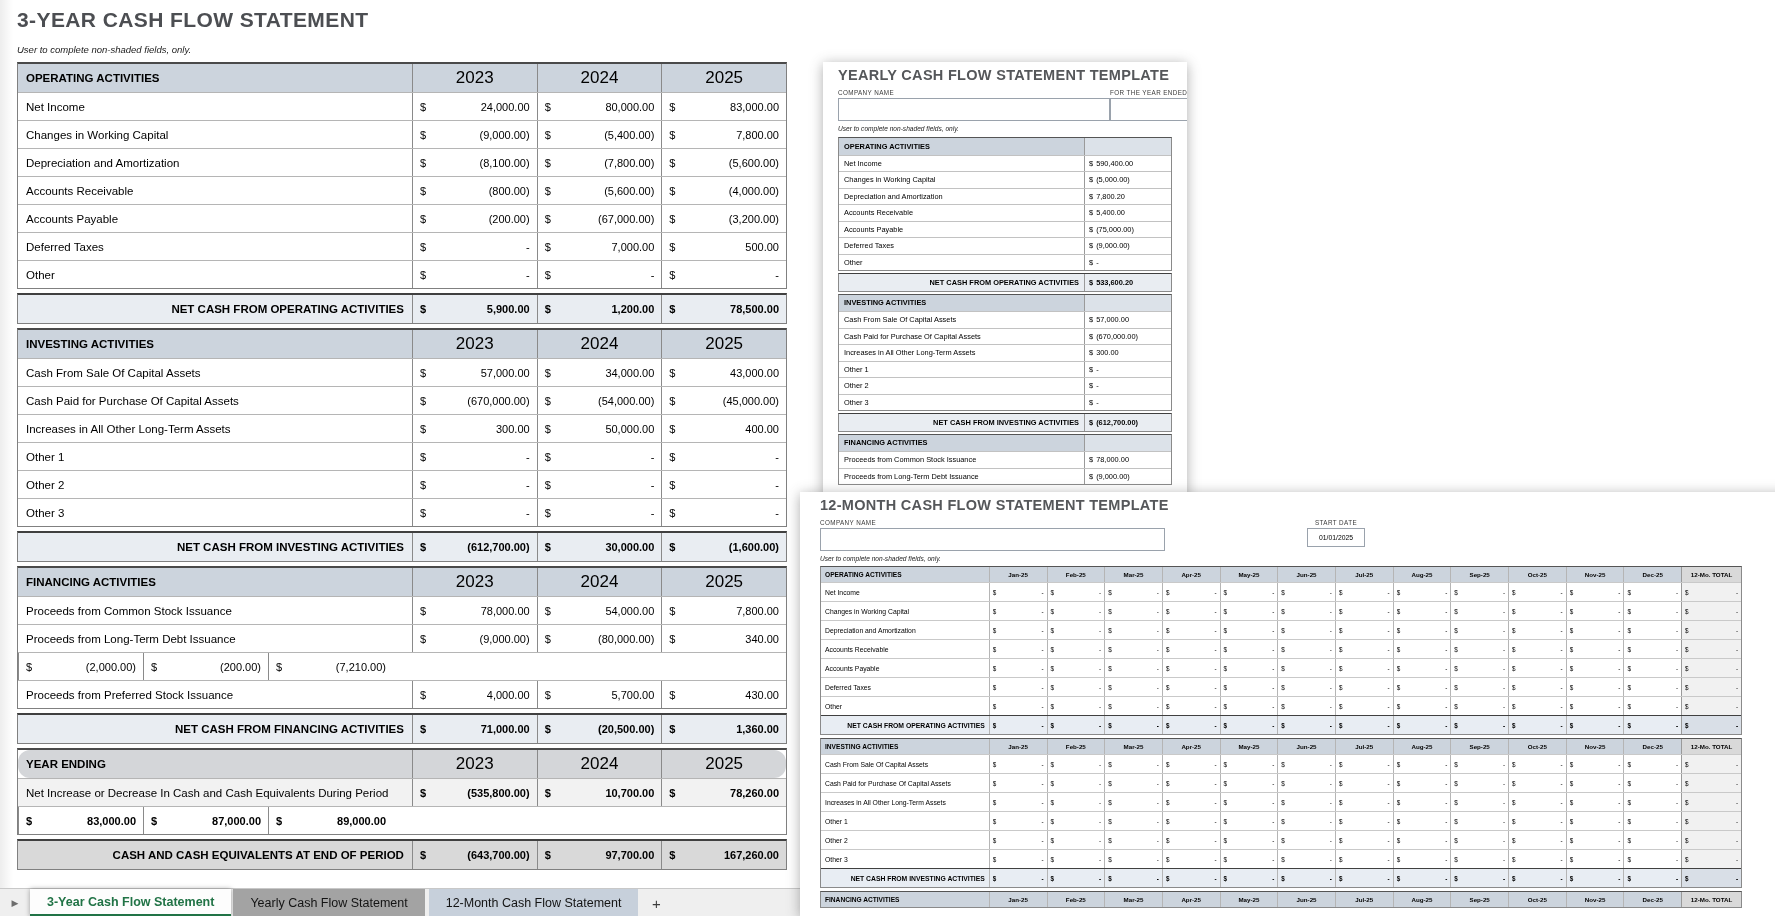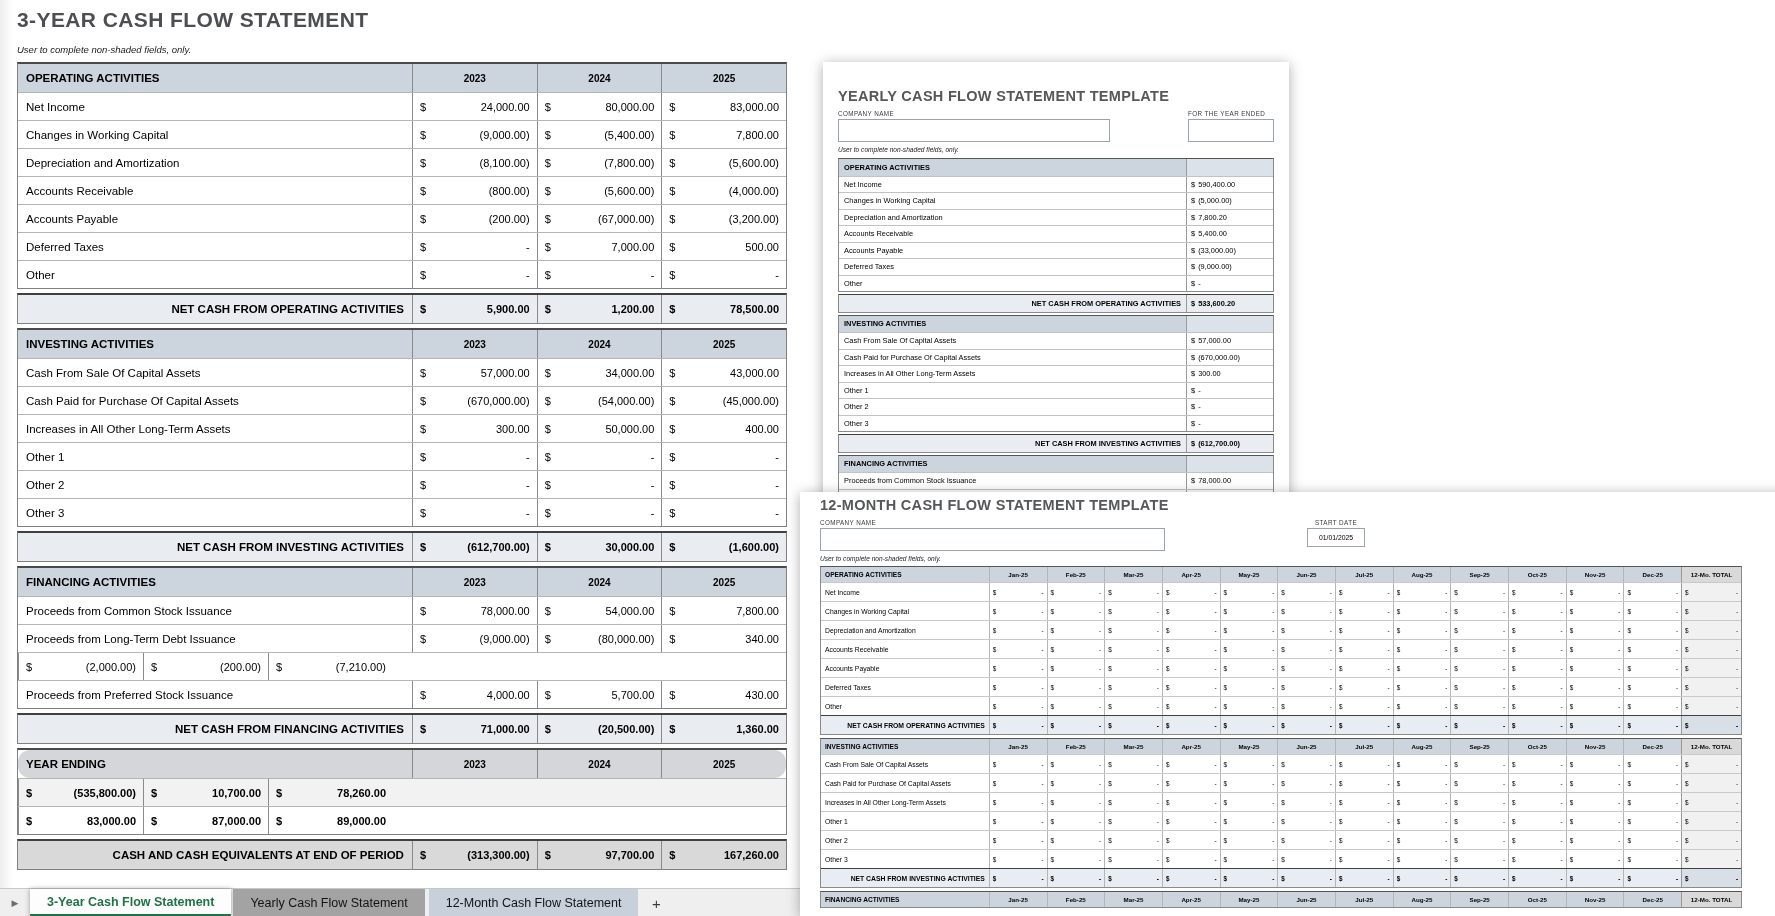--- a/index.html
+++ b/index.html
@@ -19,33 +19,33 @@
   .t3-row{display:flex;height:28px;box-sizing:border-box;align-items:stretch;}
   .t3-row + .t3-row{border-top:1px solid #b5b5b5;}
   .t3-row .lbl{width:395px;display:flex;align-items:center;padding:0 8px;box-sizing:border-box;
                font-size:11.5px;color:#000;}
   .t3-row .val{width:125px;display:flex;align-items:center;padding:0 7px;box-sizing:border-box;
                border-left:1px solid #8a8a8a;font-size:11px;color:#000;}
   .t3-row .val .cur{margin-right:4px;}
   .t3-row .val .amt{flex:1;text-align:right;}
   .t3-head{background:#ccd4dd;}
   .t3-head .lbl{font-weight:bold;font-size:11.5px;}
-  .t3-head .val{justify-content:center;font-weight:bold;font-size:10px;}
+  .t3-head .val{justify-content:center;font-weight:normal;font-size:17px;}
   .t3-block.gray .t3-head{background:#d4d6d9;border-radius:12px;}
   .t3-total{border-top:2px solid #404040;background:#e9edf2;}
   .t3-total .lbl{justify-content:flex-end;font-weight:bold;text-align:right;}
   .t3-total .val{font-weight:bold;}
   .t3-total.gray-total{background:#d9d9d9;}
   .t3-row.shaded{background:#f2f2f2;}
   .t3-row .bold{font-weight:bold;}
   .neg{color:#c00000;}
 
   
   .card{position:absolute;background:#ffffff;box-shadow:0 2px 12px rgba(70,70,70,0.45);box-sizing:border-box;}
-  #yearly-card{left:823px;top:62px;width:466px;height:448px;z-index:4;padding:26px 15px;overflow:hidden;}
+  #yearly-card{left:823px;top:62px;width:364px;height:448px;z-index:4;padding:5px 15px;overflow:hidden;}
   #monthly-card{left:800px;top:492px;width:1058px;height:424px;z-index:5;padding:5px 9px 0 20px;overflow:hidden;}
   .card-title{font-size:14.5px;font-weight:bold;color:#55575a;letter-spacing:0.3px;}
   .form-row{display:flex;justify-content:space-between;margin-top:6px;}
   .field-label{font-size:6.3px;letter-spacing:0.4px;color:#3a3a3a;margin-bottom:2px;}
   .input-box{border:1px solid #9aa2ac;background:#fff;box-sizing:border-box;}
   .card-note{font-size:6.6px;font-style:italic;color:#222;margin-top:4px;}
 
   
   #yearly-table{margin-top:5px;}
   .yt-block{border:1px solid #8a8a8a;border-top:1.5px solid #555;}
@@ -440,20 +440,21 @@
           </div>
         </div>
         <div class="t3-block gray">
           <div class="t3-row t3-head">
             <div class="lbl">YEAR ENDING</div>
             <div class="val">2023</div>
             <div class="val">2024</div>
             <div class="val">2025</div>
           </div>
           <div class="t3-row shaded">
+            <div class="lbl">Net Increase or Decrease In Cash and Cash Equivalents During Period</div>
             <div class="val neg bold">
               <span class="cur">$</span>
               <span class="amt">(535,800.00)</span>
             </div>
             <div class="val bold">
               <span class="cur">$</span>
               <span class="amt">10,700.00</span>
             </div>
             <div class="val bold">
               <span class="cur">$</span>
@@ -473,21 +474,21 @@
               <span class="cur">$</span>
               <span class="amt">89,000.00</span>
             </div>
           </div>
         </div>
         <div class="t3-block t3-total gray-total">
           <div class="t3-row">
             <div class="lbl">CASH AND CASH EQUIVALENTS AT END OF PERIOD</div>
             <div class="val neg bold">
               <span class="cur">$</span>
-              <span class="amt">(313,300.00)</span>
+              <span class="amt">(643,700.00)</span>
             </div>
             <div class="val bold">
               <span class="cur">$</span>
               <span class="amt">97,700.00</span>
             </div>
             <div class="val bold">
               <span class="cur">$</span>
               <span class="amt">167,260.00</span>
             </div>
           </div>
@@ -539,21 +540,21 @@
             <div class="lbl">Accounts Receivable</div>
             <div class="val">
               <span class="cur">$</span>
               <span class="amt">5,400.00</span>
             </div>
           </div>
           <div class="yt-row">
             <div class="lbl">Accounts Payable</div>
             <div class="val neg">
               <span class="cur">$</span>
-              <span class="amt">(33,000.00)</span>
+              <span class="amt">(75,000.00)</span>
             </div>
           </div>
           <div class="yt-row">
             <div class="lbl">Deferred Taxes</div>
             <div class="val neg">
               <span class="cur">$</span>
               <span class="amt">(9,000.00)</span>
             </div>
           </div>
           <div class="yt-row">

